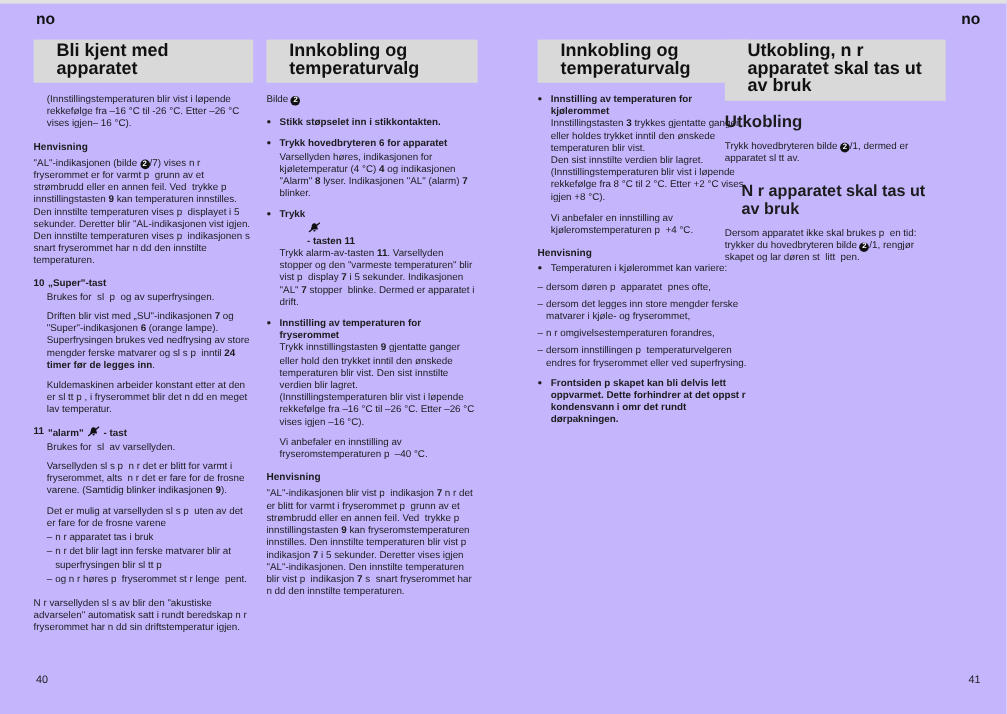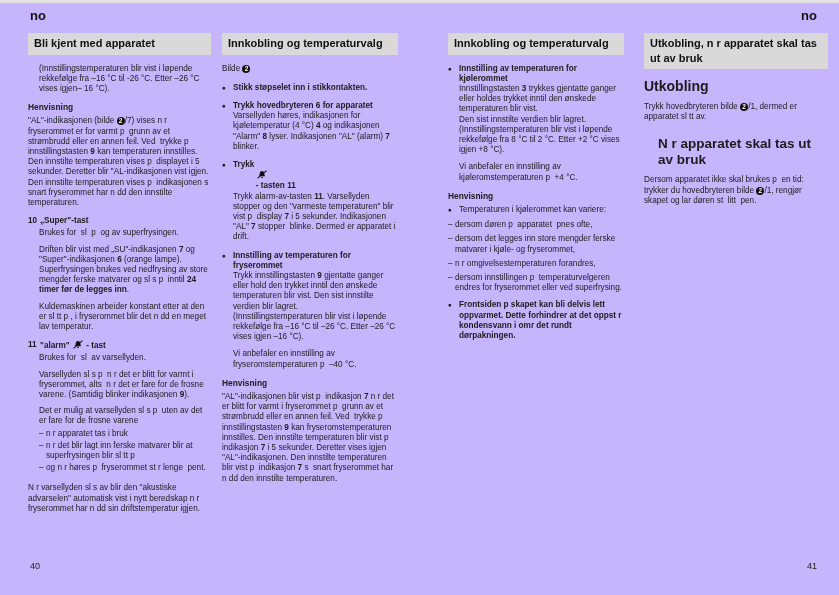--- a/index.html
+++ b/index.html
@@ -10,24 +10,24 @@
   .lang.left{left:30px;}
   .lang.right{right:22px;}
   .pagenum{position:absolute;bottom:24px;font-size:9px;color:#222;}
   .pagenum.left{left:30px;}
   .pagenum.right{right:22px;}
 
   .col{position:absolute;top:33px;font-size:8.2px;line-height:10.2px;}
   .col1{left:28px;width:183px;}
   .col2{left:222px;width:176px;}
   .col3{left:448px;width:176px;}
-  .col4{left:644px;width:184px;}
+  .col4{left:604px;width:184px;}
 
-  .colhead{background:#d9d9d9;color:#111;font-weight:bold;font-size:11px;
-           line-height:14.5px;padding:3px 6px 4px 6px;margin:0 0 9px 0;}
+  .colhead{background:#d9d9d9;color:#111;font-weight:bold;font-size:15px;
+           line-height:14.5px;padding:3px 6px 4px 19px;margin:0 0 9px 0;}
 
   .p{margin:0 0 6px 0;white-space:pre-wrap;}
   .indent{margin-left:11px;}
   .subhead{font-weight:bold;font-size:8.4px;margin:8px 0 4px 0;}
   .numitem{display:flex;font-weight:bold;margin:8px 0 2px 0;}
   .numitem .num{width:12px;flex:none;}
   .bullet{display:flex;margin:0 0 8px 0;}
   .bullet .dot{flex:none;width:7px;font-size:6.5px;line-height:10.2px;margin-right:4px;}
   .bullet .bc{flex:1;}
   .bc > div{white-space:pre-wrap;}
@@ -77,21 +77,21 @@
           <line x1="1.5" y1="10.2" x2="12.5" y2="0.8" stroke="#111" stroke-width="1.3"></line>
         </svg>
         <span>- tast</span></span>
     </div>
     <div class="p indent">Brukes for  sl  av varsellyden.</div>
     <div class="p indent">Varsellyden sl s p  n r det er blitt for varmt i fryserommet, alts  n r det er fare for de frosne varene. (Samtidig blinker indikasjonen <b>9</b>).</div>
     <div class="p indent" style="margin-bottom:2px;">Det er mulig at varsellyden sl s p  uten av det er fare for de frosne varene</div>
     <div class="dash indent"><span class="dmark">–</span><span>n r apparatet tas i bruk</span></div>
     <div class="dash indent"><span class="dmark">–</span><span>n r det blir lagt inn ferske matvarer blir at superfrysingen blir sl tt p </span></div>
     <div class="dash indent"><span class="dmark">–</span><span>og n r høres p  fryserommet st r lenge  pent.</span></div>
-    <div class="p outro">N r varsellyden sl s av blir den "akustiske advarselen" automatisk vist i nytt beredskap n r fryserommet har n dd sin driftstemperatur igjen.</div>
+    <div class="p outro">N r varsellyden sl s av blir den "akustiske advarselen" automatisk satt i rundt beredskap n r fryserommet har n dd sin driftstemperatur igjen.</div>
   </div>
 
   <div class="col col2">
     <div class="colhead">Innkobling og temperaturvalg</div>
     <div class="p" style="margin-bottom:9px;">Bilde <span class="circ">2</span></div>
 
     <div class="bullet">
         <span class="dot">●</span>
       <div class="bc bold">Stikk støpselet inn i stikkontakten.</div>
       </div>

